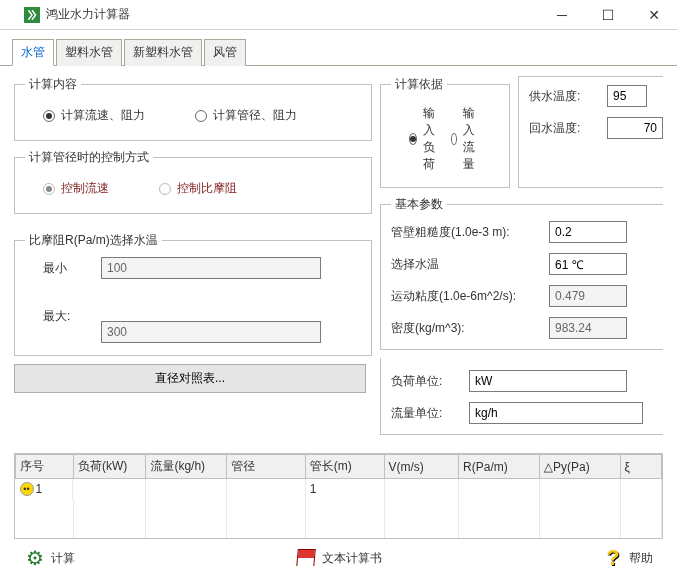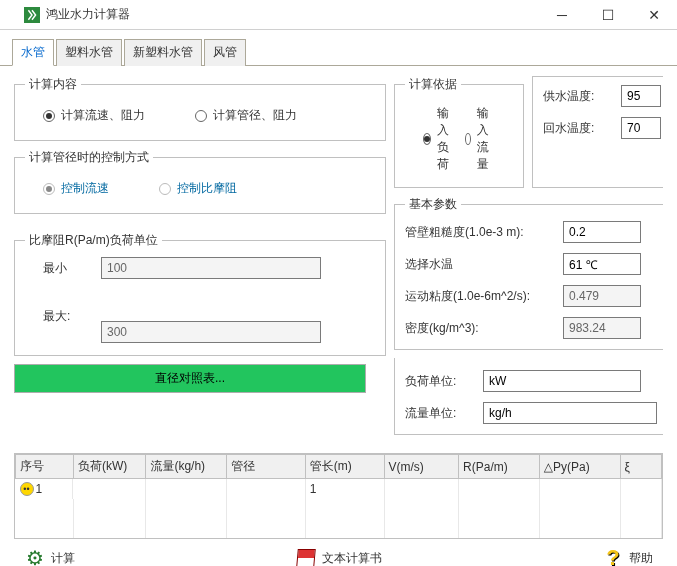--- a/index.html
+++ b/index.html
@@ -16,30 +16,30 @@
 .content { padding: 10px 14px 6px 14px; display: flex; gap: 8px; }
 .leftcol { width: 372px; }
 .rightcol { flex: 1; }
 fieldset { border: 1px solid #c0c0c0; padding: 8px 10px 10px 10px; margin-bottom: 8px; position: relative; }
 legend { font-size: 12px; padding: 0 4px; color: #333; }
 .radio-row { display: flex; gap: 50px; padding: 6px 18px; }
 .radio-col { display: flex; flex-direction: row; gap: 12px; padding: 4px 18px; }
 .radio { display: flex; align-items: center; gap: 6px; }
 .radio-dot { width: 12px; height: 12px; border: 1px solid #666; border-radius: 50%; display: inline-flex; align-items: center; justify-content: center; }
 .radio-dot.checked::after { content: ""; width: 6px; height: 6px; background: #333; border-radius: 50%; }
-.radio.disabled { color: #0369a1; }
+.radio.disabled { color: #7f1d1d; }
 .radio.disabled .radio-dot { border-color: #bbb; }
 .radio.disabled .radio-dot.checked::after { background: #888; }
 .row { display: flex; align-items: center; margin-bottom: 10px; gap: 8px; }
 .row label { min-width: 50px; }
 .row label.wide { min-width: 150px; }
 .row label.wide2 { min-width: 70px; }
 input.txt { border: 1px solid #7a7a7a; padding: 3px 5px; font-size: 12px; height: 22px; background: #fff; }
 input.txt[disabled] { background: #f4f4f4; color: #666; }
-.btn { border: 1px solid #adadad; background: #22c55e; padding: 5px 30px; font-size: 12px; cursor: pointer; }
+.btn { border: 1px solid #adadad; background: #e5e5e5; padding: 5px 30px; font-size: 12px; cursor: pointer; }
 .btn.wide { width: 352px; display: block; text-align: center; }
 .table-wrap { margin: 4px 14px 0 14px; border: 1px solid #c0c0c0; height: 86px; overflow: hidden; background: #fff; }
 .tbl { width: 100%; border-collapse: collapse; font-size: 12px; table-layout: fixed; }
 .tbl th { background: #f0f0f0; border: 1px solid #c0c0c0; padding: 3px 4px; font-weight: normal; text-align: left; }
 .tbl td { border-right: 1px solid #e8e8e8; padding: 3px 4px; height: 20px; }
 .tbl tr.datarow td:first-child { display: flex; align-items: center; gap: 2px; }
 .smiley { width: 14px; height: 14px; background: #ffd700; border-radius: 50%; border: 1px solid #999; display: inline-flex; align-items: center; justify-content: center; font-size: 9px; }
 .footer { display: flex; align-items: center; padding: 8px 24px; gap: 50px; }
 .footer .spacer { flex: 1; }
 .footbtn { display: flex; align-items: center; gap: 5px; }
@@ -98,21 +98,21 @@
         <div class="radio disabled">
             <span class="radio-dot"></span>
             <span>控制比摩阻</span>
           </div>
       </div>
     </fieldset>
 
     <div style="height:10px"></div>
 
     <fieldset>
-      <legend>比摩阻R(Pa/m)负荷单位</legend>
+      <legend>比摩阻R(Pa/m)选择水温</legend>
       <div class="row" style="padding-left:18px">
         <label>最小</label>
         <input class="txt" style="width: 220px;" disabled="" value="100">
       </div>
       <div class="row" style="padding-left:18px;margin-bottom:2px">
         <label>最大:</label>
         <input class="txt" style="width: 220px; margin-top: 32px;" disabled="" value="300">
       </div>
     </fieldset>
 
@@ -134,21 +134,21 @@
             </div>
         </div>
       </fieldset>
       <fieldset style="flex:1;border-right:none;padding-right:0">
         <div class="row">
             <label class="wide2">供水温度:</label>
             <input class="txt" style="width: 40px;" value="95">
           </div>
         <div class="row" style="margin-bottom:2px">
             <label class="wide2">回水温度:</label>
-            <input class="txt" style="width: 40px;" value="70">
+            <input class="txt" style="width: 56px; text-align: right;" value="70">
           </div>
       </fieldset>
     </div>
 
     <fieldset style="border-right:none;padding-right:0">
       <legend>基本参数</legend>
       <div class="row">
           <label class="wide">管壁粗糙度(1.0e-3 m):</label>
           <input class="txt" style="width: 78px;" value="0.2">
         </div>

